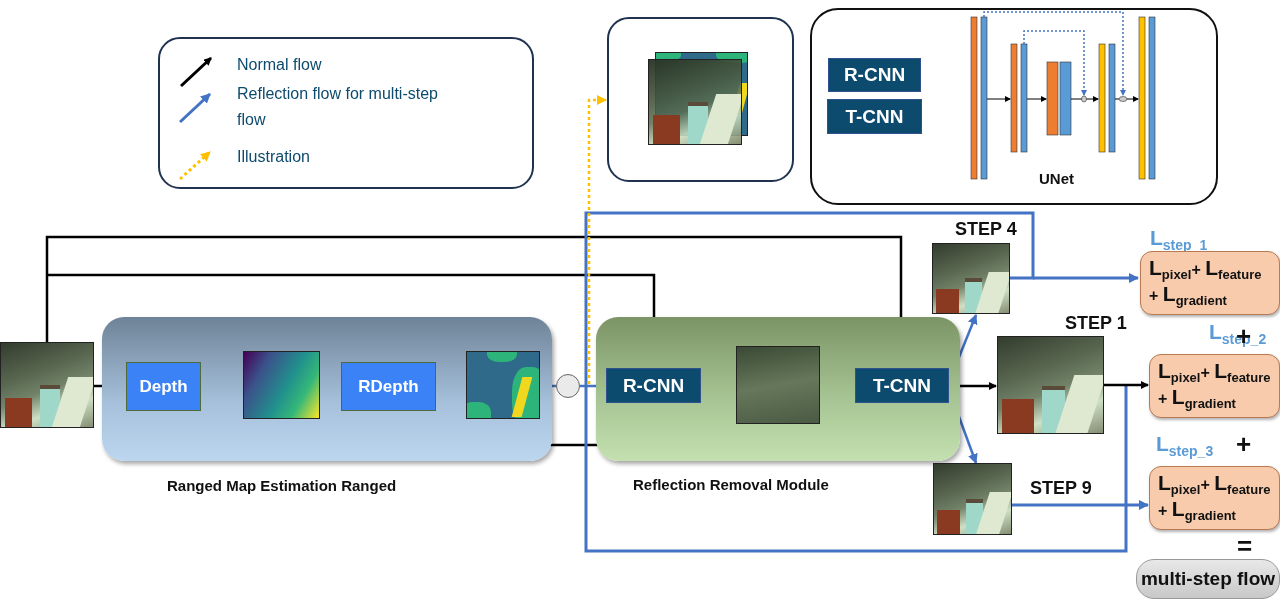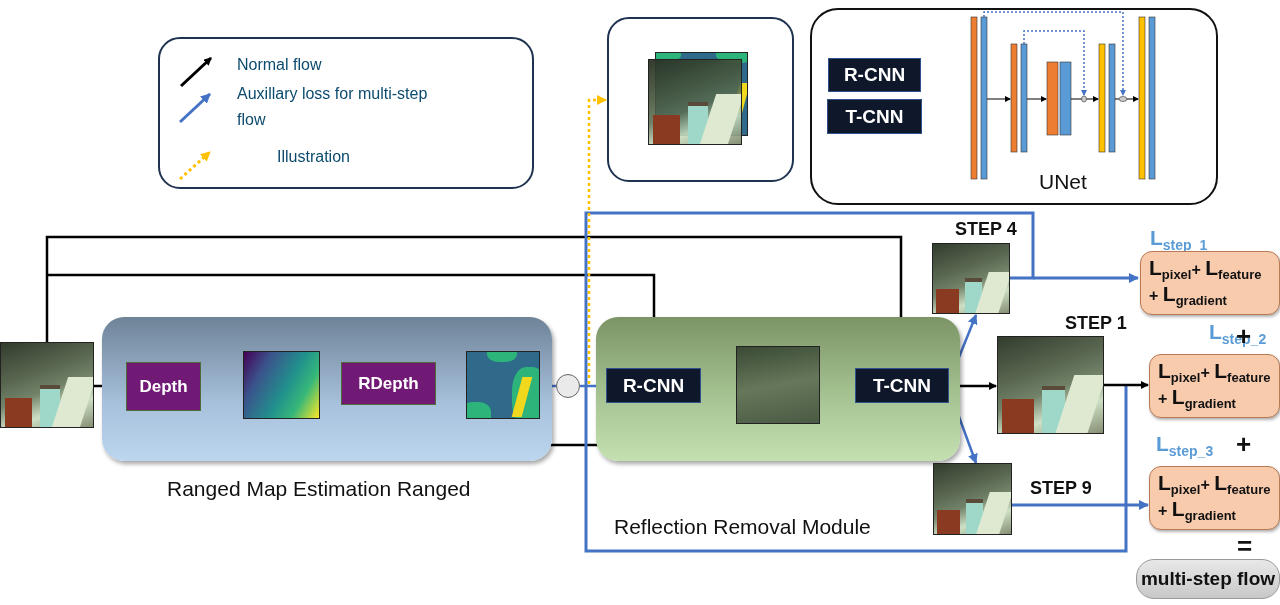--- a/index.html
+++ b/index.html
@@ -3,25 +3,25 @@
 <meta charset="utf-8">
 <style>
   html, body { margin:0; padding:0; background:#ffffff; }
   body { width:1280px; height:605px; position:relative; overflow:hidden; font-family:"Liberation Sans", sans-serif; }
   .abs { position:absolute; }
   svg.lines { position:absolute; left:0; top:0; width:1280px; height:605px; }
   .legend-box { left:158px; top:37px; width:376px; height:152px; border:2px solid #1f3350; border-radius:22px; box-sizing:border-box; }
   .legend-text { font-weight:normal; font-size:16px; color:#0c4a6e; }
   .illus-box { left:607px; top:17px; width:187px; height:165px; border:2px solid #1f3350; border-radius:22px; box-sizing:border-box; }
   .unet-box { left:810px; top:8px; width:408px; height:197px; border:2px solid #111; border-radius:28px; box-sizing:border-box; }
-  .blue-btn { background:#0f172a; color:#fff; font-weight:bold; font-size:19px; display:flex; align-items:center; justify-content:center; border:1px solid #2f528f; box-sizing:border-box; }
-  .green-btn { background:#701a75; color:#fff; font-weight:bold; font-size:17px; display:flex; align-items:center; justify-content:center; border:1px solid #4f6b38; box-sizing:border-box; }
+  .blue-btn { background:#0c4a6e; color:#fff; font-weight:bold; font-size:19px; display:flex; align-items:center; justify-content:center; border:1px solid #2f528f; box-sizing:border-box; }
+  .green-btn { background:#3b82f6; color:#fff; font-weight:bold; font-size:17px; display:flex; align-items:center; justify-content:center; border:1px solid #4f6b38; box-sizing:border-box; }
   .module-rmem { left:102px; top:317px; width:450px; height:144px; border-radius:22px; background:linear-gradient(#6e8397, #a7c1dc 60%, #bcd6ef); box-shadow:2px 3px 4px rgba(0,0,0,0.35); }
   .module-rrm { left:596px; top:317px; width:364px; height:144px; border-radius:22px; background:linear-gradient(#7c9466, #a9c796 60%, #c4e0b0); box-shadow:2px 3px 4px rgba(0,0,0,0.35); }
-  .module-label { font-weight:normal; font-size:21px; color:#111; white-space:nowrap; }
+  .module-label { font-weight:bold; font-size:15px; color:#111; white-space:nowrap; }
   .step-label { font-weight:bold; font-size:18px; color:#111; white-space:nowrap; }
   .photo { border:1px solid #222; box-sizing:border-box; background:
       linear-gradient(160deg, rgba(40,50,35,0.95) 0%, rgba(70,85,60,0.9) 35%, rgba(90,110,80,0.85) 55%, rgba(200,220,190,0.9) 75%, rgba(120,130,100,0.9) 100%);
     overflow:hidden; }
   .photo .bottle { position:absolute; width:22%; height:45%; left:42%; bottom:0; background:#9fd8c8; border-top:4px solid #5a4a3a; }
   .photo .box { position:absolute; width:30%; height:60%; right:6%; bottom:0; background:#dfe9d2; transform:skewX(-18deg); }
   .photo .tin { position:absolute; width:30%; height:35%; left:4%; bottom:0; background:#8a3a20; }
   .photo-refl { background:linear-gradient(170deg,#3a4a35,#66775a 50%,#4b5a44); }
   .depth-map { border:1px solid #222; box-sizing:border-box; background:
      linear-gradient(120deg, #440154 0%, #3b528b 25%, #21908d 55%, #35b779 75%, #fde725 100%); }
@@ -77,23 +77,23 @@
   <polyline points="586,386 586,213 1033,213 1033,278 1010,278" fill="none" stroke="#4472c4" stroke-width="3"></polyline>
   <line x1="1033" y1="278" x2="1138" y2="278" stroke="#4472c4" stroke-width="3" marker-end="url(#abl)"></line>
   <line x1="1104" y1="385" x2="1148" y2="385" stroke="#000" stroke-width="2.5" marker-end="url(#ab)"></line>
   <line x1="1012" y1="505" x2="1148" y2="505" stroke="#4472c4" stroke-width="3" marker-end="url(#abl)"></line>
 
   <polyline points="589,384 589,100 606,100" fill="none" stroke="#ffc000" stroke-width="2.5" stroke-dasharray="3,3" marker-end="url(#ay)"></polyline>
 </svg>
 
 <div class="abs legend-box"></div>
 <div class="abs legend-text" style="left:237px;top:56px;">Normal flow</div>
-<div class="abs legend-text" style="left:237px;top:85px;">Auxillary loss for multi-step</div>
+<div class="abs legend-text" style="left:237px;top:85px;">Reflection flow for multi-step</div>
 <div class="abs legend-text" style="left:237px;top:111px;">flow</div>
-<div class="abs legend-text" style="left:237px;top:148px;margin-left:40px;">Illustration</div>
+<div class="abs legend-text" style="left:237px;top:148px;">Illustration</div>
 
 <div class="abs illus-box"></div>
 <div class="abs rdepth-map" style="left:655px;top:52px;width:93px;height:84px;">
   <div class="g1" style="left:60px;top:-10px;width:40px;height:20px;"></div>
   <div class="g1" style="left:-5px;top:-6px;width:30px;height:14px;"></div>
   <div class="y1" style="left:80px;top:30px;width:10px;height:30px;"></div>
 </div>
 <div class="abs photo" style="left:648px;top:59px;width:94px;height:86px;">
   <div class="tin"></div>
     <div class="bottle"></div>
@@ -134,35 +134,35 @@
 <div class="abs module-label" style="left:1039px;top:170px;">UNet</div>
 
 <div class="abs module-rmem"></div>
 <div class="abs photo" style="left:0;top:342px;width:94px;height:86px;">
   <div class="tin"></div>
     <div class="bottle"></div>
     <div class="box"></div>
 </div>
 <div class="abs green-btn" style="left:126px;top:362px;width:75px;height:49px;">Depth</div>
 <div class="abs depth-map" style="left:243px;top:351px;width:77px;height:68px;"></div>
-<div class="abs green-btn" style="left:341px;top:362px;width:95px;height:43px;">RDepth</div>
+<div class="abs green-btn" style="left:341px;top:362px;width:95px;height:49px;">RDepth</div>
 <div class="abs rdepth-map" style="left:466px;top:351px;width:74px;height:68px;">
   <div class="g1" style="left:20px;top:-10px;width:30px;height:20px;"></div>
   <div class="g1" style="left:45px;top:15px;width:35px;height:60px;"></div>
   <div class="g1" style="left:-6px;top:50px;width:30px;height:25px;"></div>
   <div class="y1" style="left:50px;top:25px;width:10px;height:40px;"></div>
 </div>
 <div class="abs circle-node" style="left:556px;top:374px;"></div>
 <div class="abs module-label" style="left:167px;top:477px;">Ranged Map Estimation Ranged</div>
 
 <div class="abs module-rrm"></div>
 <div class="abs blue-btn" style="left:606px;top:368px;width:95px;height:35px;">R-CNN</div>
 <div class="abs photo photo-refl" style="left:736px;top:346px;width:84px;height:78px;"></div>
 <div class="abs blue-btn" style="left:855px;top:368px;width:94px;height:35px;">T-CNN</div>
-<div class="abs module-label" style="left:614px;top:476px;margin-top:39px;">Reflection Removal Module</div>
+<div class="abs module-label" style="left:633px;top:476px;">Reflection Removal Module</div>
 
 <div class="abs step-label" style="left:955px;top:219px;">STEP 4</div>
 <div class="abs photo" style="left:932px;top:243px;width:78px;height:71px;">
   <div class="tin"></div>
     <div class="bottle"></div>
     <div class="box"></div>
 </div>
 <div class="abs step-label" style="left:1065px;top:313px;">STEP 1</div>
 <div class="abs photo" style="left:997px;top:336px;width:107px;height:98px;">
   <div class="tin"></div>

